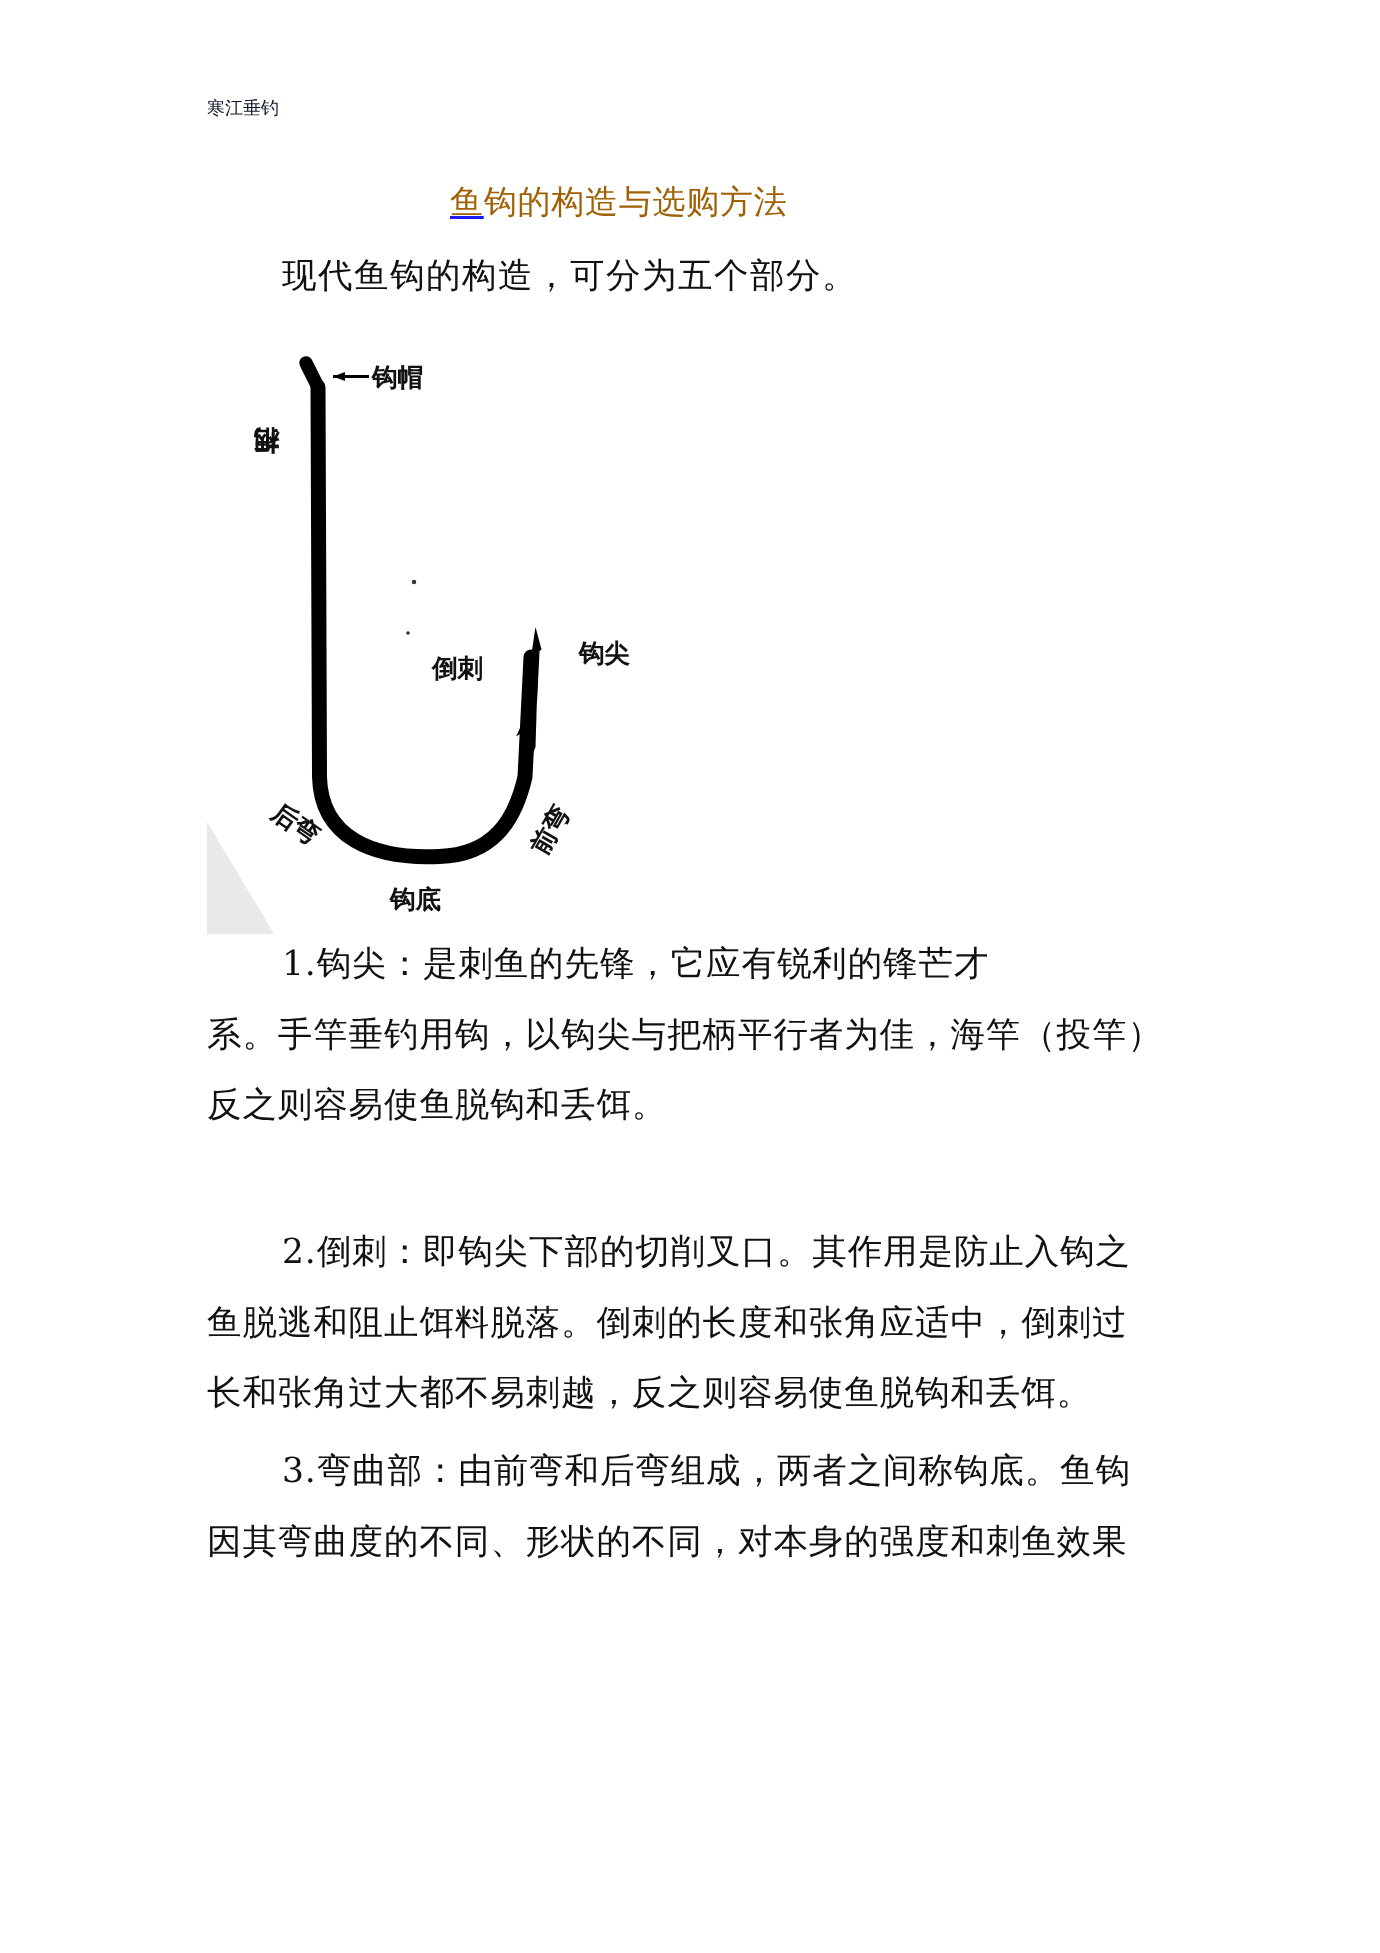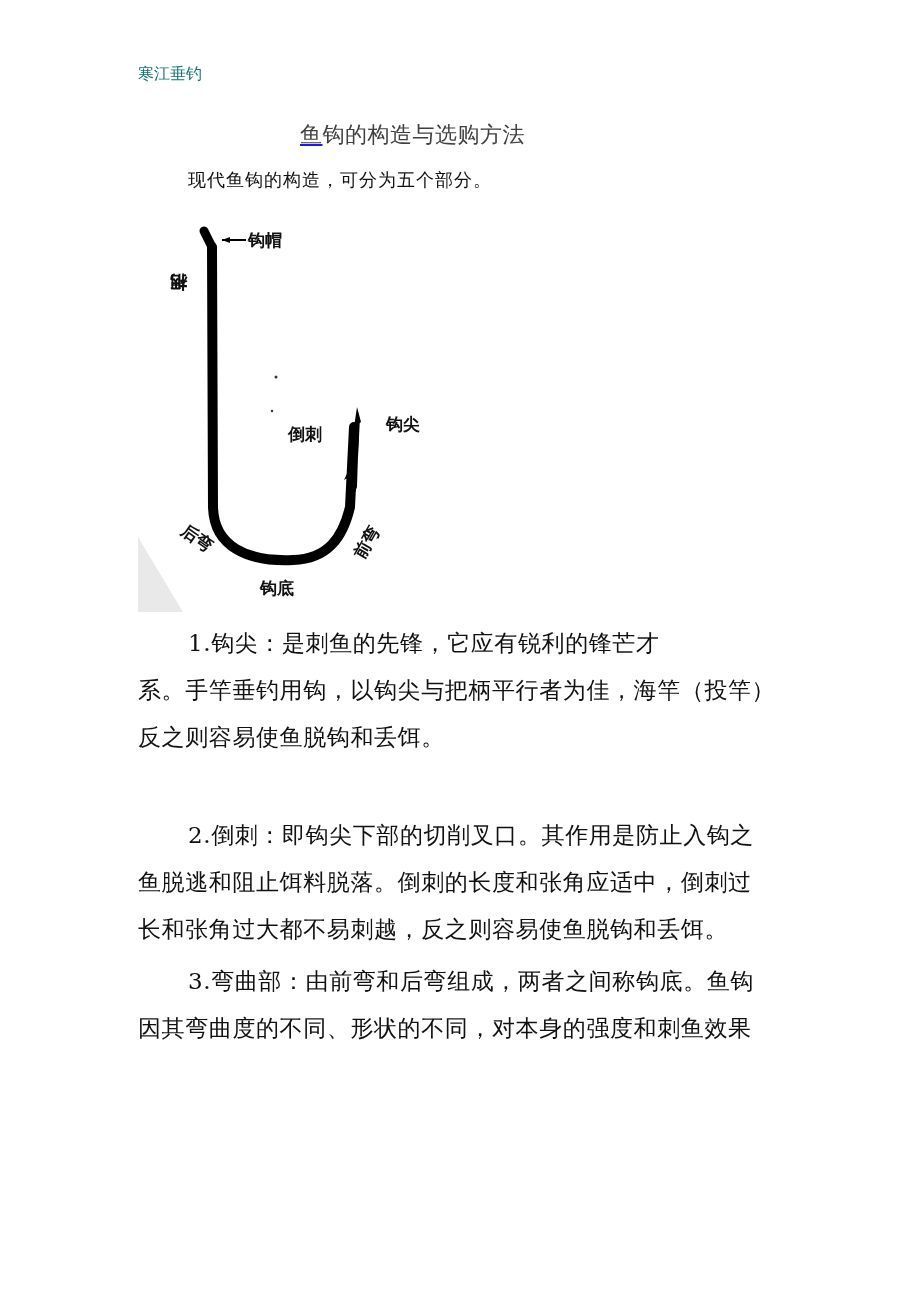--- a/index.html
+++ b/index.html
@@ -1,23 +1,23 @@
 <!DOCTYPE html>
 <html><head>
 <meta charset="utf-8">
 <style>
   html, body { margin: 0; padding: 0; background: #ffffff; }
   body { width: 920px; height: 1302px; position: relative; overflow: hidden;
          font-family: "DejaVu Serif", "Liberation Serif", serif; color: #111; }
-  .header-note { position: absolute; left: 138px; top: 64px; font-size: 16px; color: #0f766e; }
-  .doc-title { position: absolute; left: 300px; top: 120px; font-size: 22px; color: #404040;
+  .header-note { position: absolute; left: 138px; top: 64px; font-size: 12px; color: #0f172a; }
+  .doc-title { position: absolute; left: 300px; top: 120px; font-size: 22px; color: #a16207;
                letter-spacing: 0.5px; font-family: "DejaVu Sans", sans-serif; }
   .doc-title .first { text-decoration: underline; text-decoration-color: #1a1aff; }
-  .intro { position: absolute; left: 188px; top: 168px; font-size: 18px; letter-spacing: 1px; }
-  .figure { position: absolute; left: 138px; top: 217px; width: 300px; height: 395px; }
+  .intro { position: absolute; left: 188px; top: 168px; font-size: 23px; letter-spacing: 1px; }
+  .figure { position: absolute; left: 138px; top: 228px; width: 300px; height: 395px; }
   .fig-label { position: absolute; font-size: 17px; font-weight: bold; color: #111;
                font-family: "DejaVu Sans", sans-serif; }
   .para { position: absolute; left: 138px; width: 650px; font-size: 23px; line-height: 47px;
           letter-spacing: 0.6px; }
   .para .line { display: block; white-space: nowrap; }
   .para .indent { padding-left: 50px; }
 </style>
 </head>
 <body>
 

